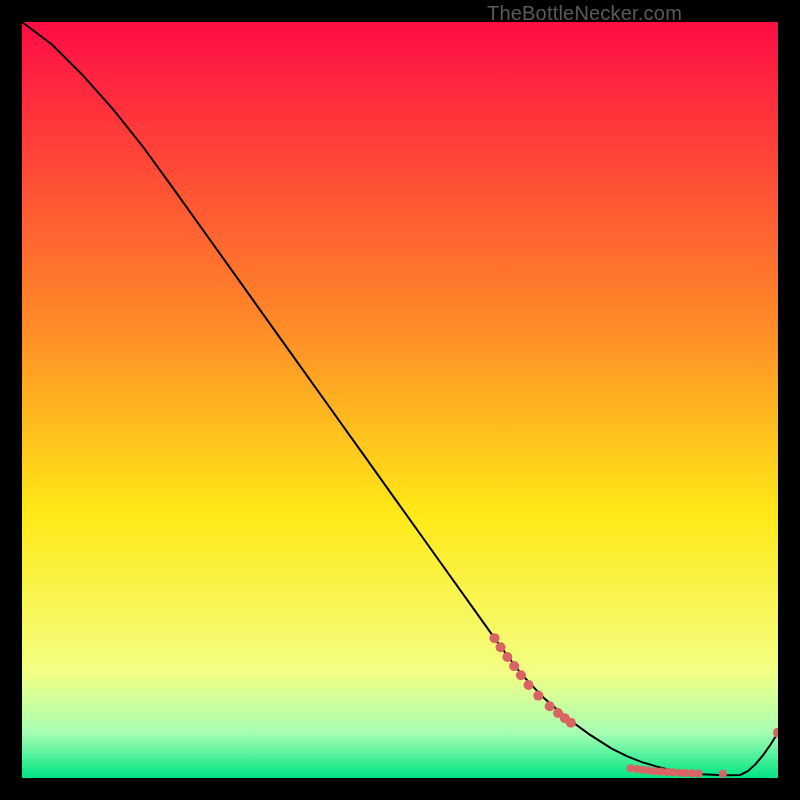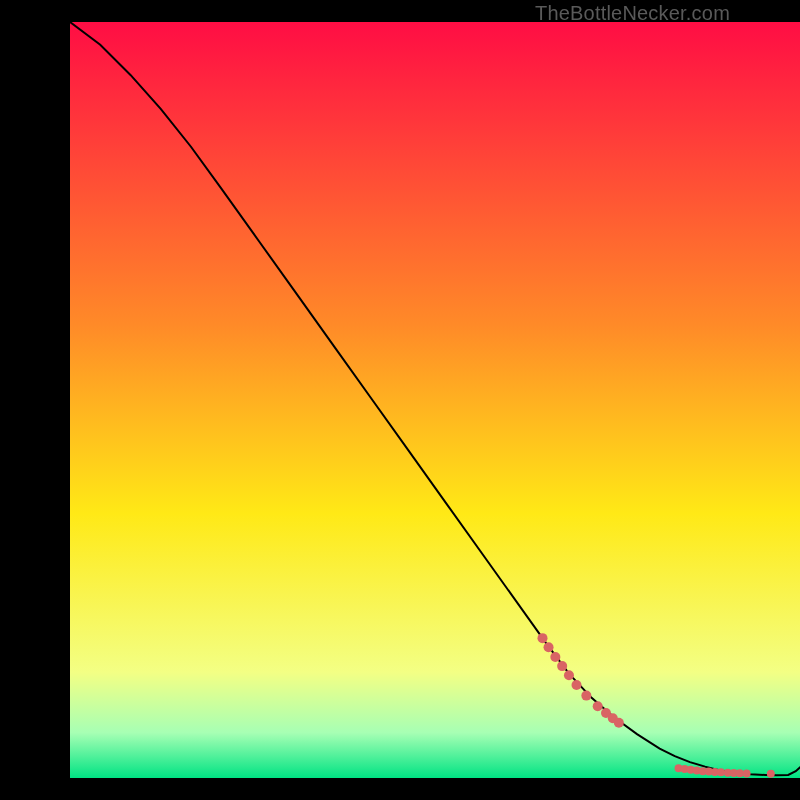--- a/index.html
+++ b/index.html
@@ -7,21 +7,20 @@
     padding: 0;
     width: 800px;
     height: 800px;
     background: #000;
     overflow: hidden;
   }
   .stage {
     position: relative;
     width: 696px;
     height: 800px;
-    margin-left: 48px;
   }
   .plot {
     position: absolute;
     left: 22px;
     top: 22px;
     width: 756px;
     height: 756px;
   }
   .attribution {
     position: absolute;

